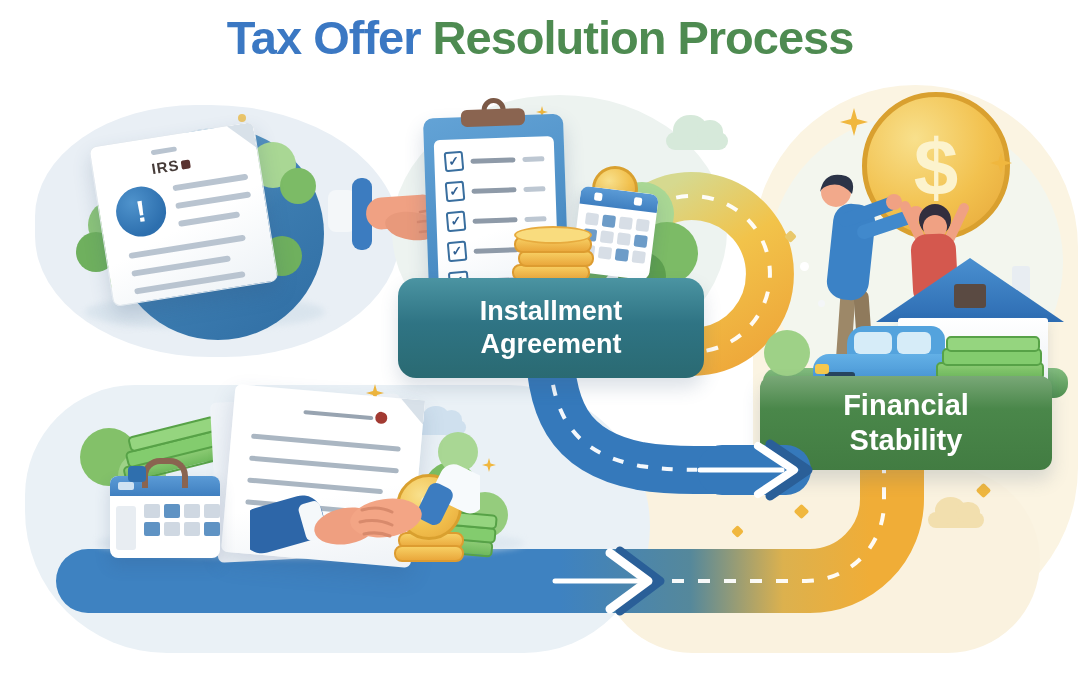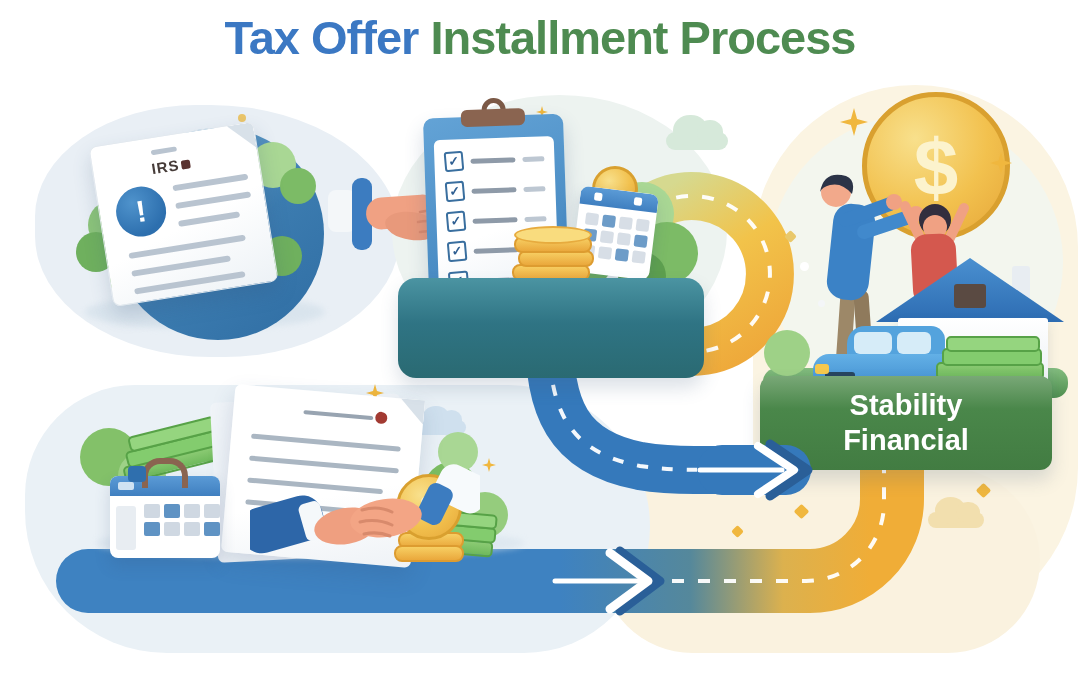--- a/index.html
+++ b/index.html
@@ -92,21 +92,21 @@
   .z1{z-index:1;} .z2{z-index:2;} .z3{z-index:3;} .z4{z-index:4;} .z5{z-index:5;} .z6{z-index:6;}
 </style>
 </head>
 <body>
 
 <div id="canvas">
 
   <div class="title">
     <span class="t-blue">Tax Offer</span>
     <span> </span>
-    <span class="t-green">Installment Process</span>
+    <span class="t-green">Resolution Process</span>
   </div>
 
   <div class="blob" style="left:35px;top:105px;width:365px;height:252px;background:#e9eff5;border-radius:46% 54% 50% 50%;"></div>
   <div class="blob" style="left:392px;top:95px;width:335px;height:272px;background:#edf3f0;border-radius:50%;"></div>
   <div class="blob" style="left:753px;top:85px;width:325px;height:545px;background:#fbf4e2;border-radius:165px;"></div>
   <div class="blob" style="left:768px;top:115px;width:295px;height:295px;background:#f3f6ee;border-radius:50%;"></div>
   <div class="blob" style="left:600px;top:468px;width:440px;height:185px;background:#faf2df;border-radius:95px;"></div>
   <div class="blob" style="left:25px;top:385px;width:625px;height:268px;background:#eaf1f6;border-radius:140px 180px 160px 180px;"></div>
 
   <svg class="abs z1" width="1080" height="675" viewBox="0 0 1080 675" style="left:0;top:0;">
@@ -228,20 +228,22 @@
   </div>
 
   <div class="abs z4" style="left:512px;top:222px;width:86px;height:74px;">
     <div class="coin-bar" style="left:4px;top:56px;width:78px;"></div>
     <div class="coin-bar" style="left:0px;top:42px;width:78px;"></div>
     <div class="coin-bar" style="left:6px;top:28px;width:76px;"></div>
     <div class="coin-bar" style="left:2px;top:14px;width:78px;"></div>
     <div class="coin-cap" style="left:2px;top:4px;width:78px;height:18px;"></div>
   </div>
   <div class="banner banner-inst z4">
+    <div>Installment</div>
+    <div>Agreement</div>
   </div>
 
   <div class="abs z1 ground"></div>
   <div class="bush z1" style="left:764px;top:330px;width:46px;height:46px;background:#9ed187;"></div>
 
   <div class="coin-face z2" style="left:862px;top:92px;width:148px;height:148px;border-width:5px;font-size:80px;line-height:142px;">
     <span>$</span>
   </div>
 
   <svg class="abs z2" style="left:772px;top:172px;" width="225" height="225" viewBox="0 0 225 225">
@@ -290,22 +292,22 @@
     <div class="abs" style="left:124px;top:52px;width:30px;height:30px;border-radius:50%;background:radial-gradient(circle,#8b98a5 35%,#1f2c3c 40%);"></div>
   </div>
 
   <div class="abs z4" style="left:936px;top:334px;width:112px;height:62px;">
     <div class="money-bill" style="left:2px;top:42px;width:104px;height:18px;background:#5aa84e;"></div>
     <div class="money-bill" style="left:0px;top:28px;width:108px;height:18px;"></div>
     <div class="money-bill" style="left:6px;top:14px;width:100px;height:18px;background:#83cc6e;"></div>
     <div class="money-bill" style="left:10px;top:2px;width:94px;height:16px;background:#95d57f;"></div>
   </div>
   <div class="banner banner-fin z5">
+    <div>Financial</div>
     <div>Stability</div>
-    <div>Financial</div>
   </div>
 
   <div class="shadow-ell z1" style="left:95px;top:528px;width:430px;height:30px;background:#d6e2ec;opacity:.6;"></div>
   <div class="bush z2" style="left:80px;top:428px;width:58px;height:58px;background:#83c169;"></div>
   <div class="bush z2" style="left:118px;top:452px;width:48px;height:48px;background:#9ed187;"></div>
   <div class="bush z2" style="left:190px;top:420px;width:42px;height:42px;background:#6fb05e;"></div>
   <div class="bush z2" style="left:424px;top:462px;width:54px;height:54px;background:#7bbd62;"></div>
   <div class="bush z2" style="left:462px;top:492px;width:46px;height:46px;background:#95cc7d;"></div>
   <div class="bush z2" style="left:438px;top:432px;width:40px;height:40px;background:#a9d794;"></div>
 

